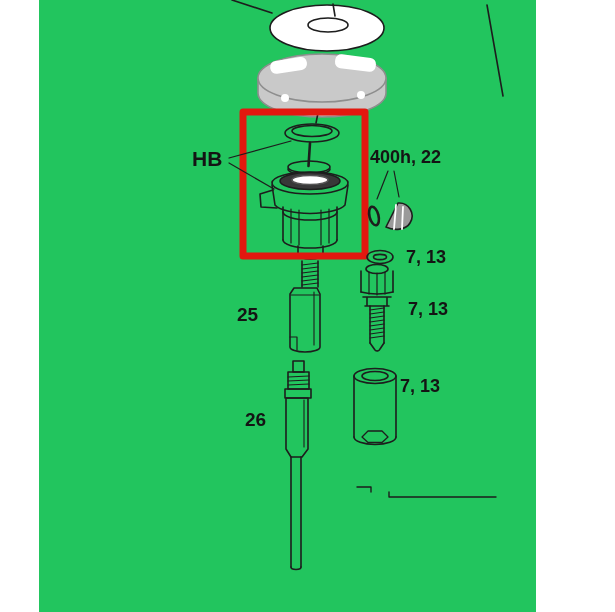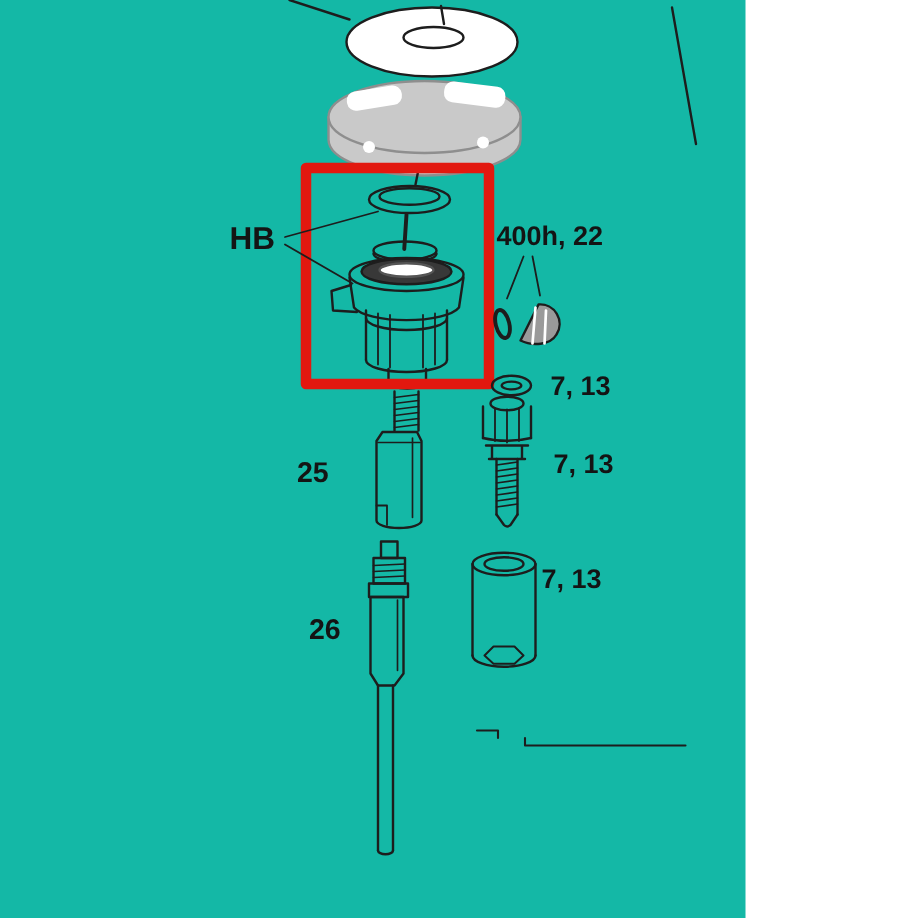--- a/index.html
+++ b/index.html
@@ -1,21 +1,22 @@
 <!DOCTYPE html>
 <html><head>
 <meta charset="utf-8">
 <style>
   html,body{margin:0;padding:0;background:#ffffff;}
   .canvas{
     position:relative;
     width:497px;height:612px;
-    background:#14b8a6;
+    background:#22c55e;
     font-family:"Liberation Sans", sans-serif;
     overflow:hidden;
+    margin-left:39px;
   }
   svg text{
     font-family:"Liberation Sans", sans-serif;
     font-weight:600;
     fill:#141414;
   }
 </style>
 </head>
 <body>
 

